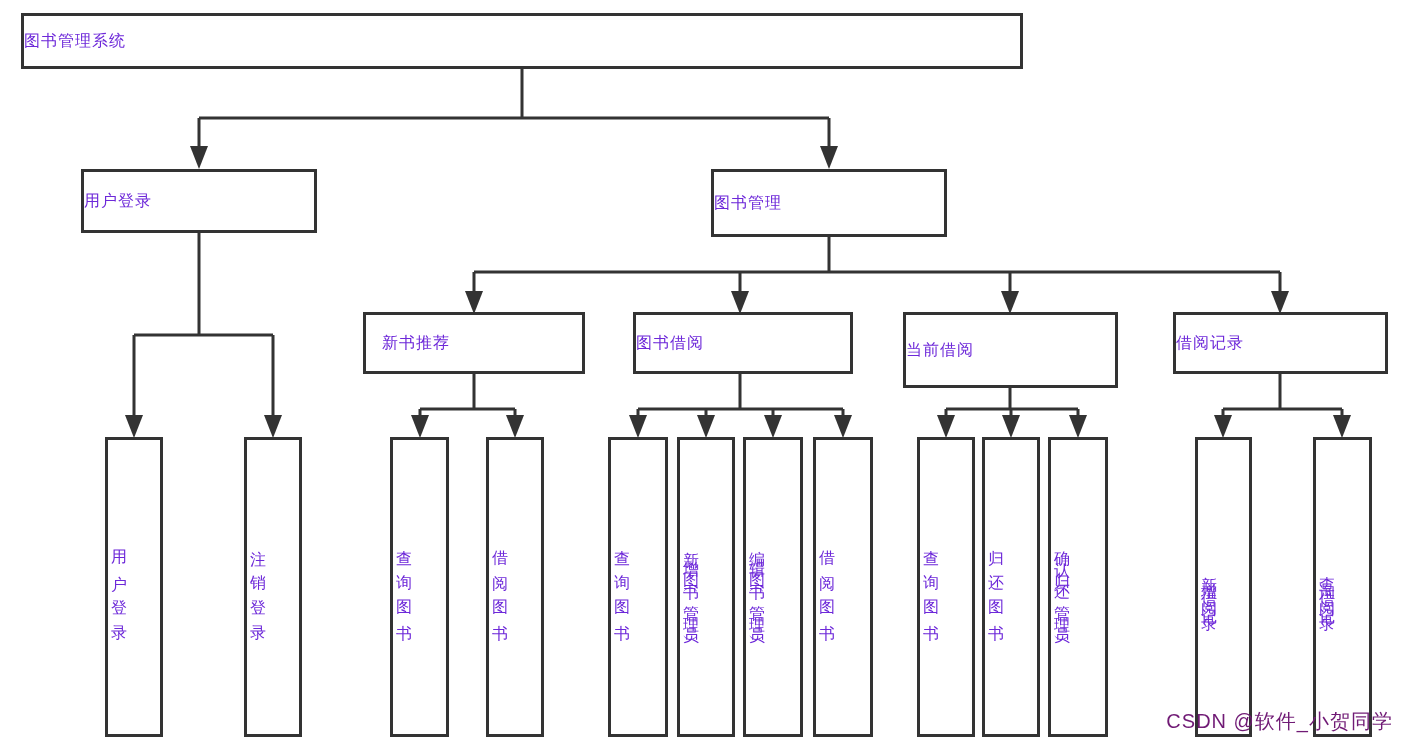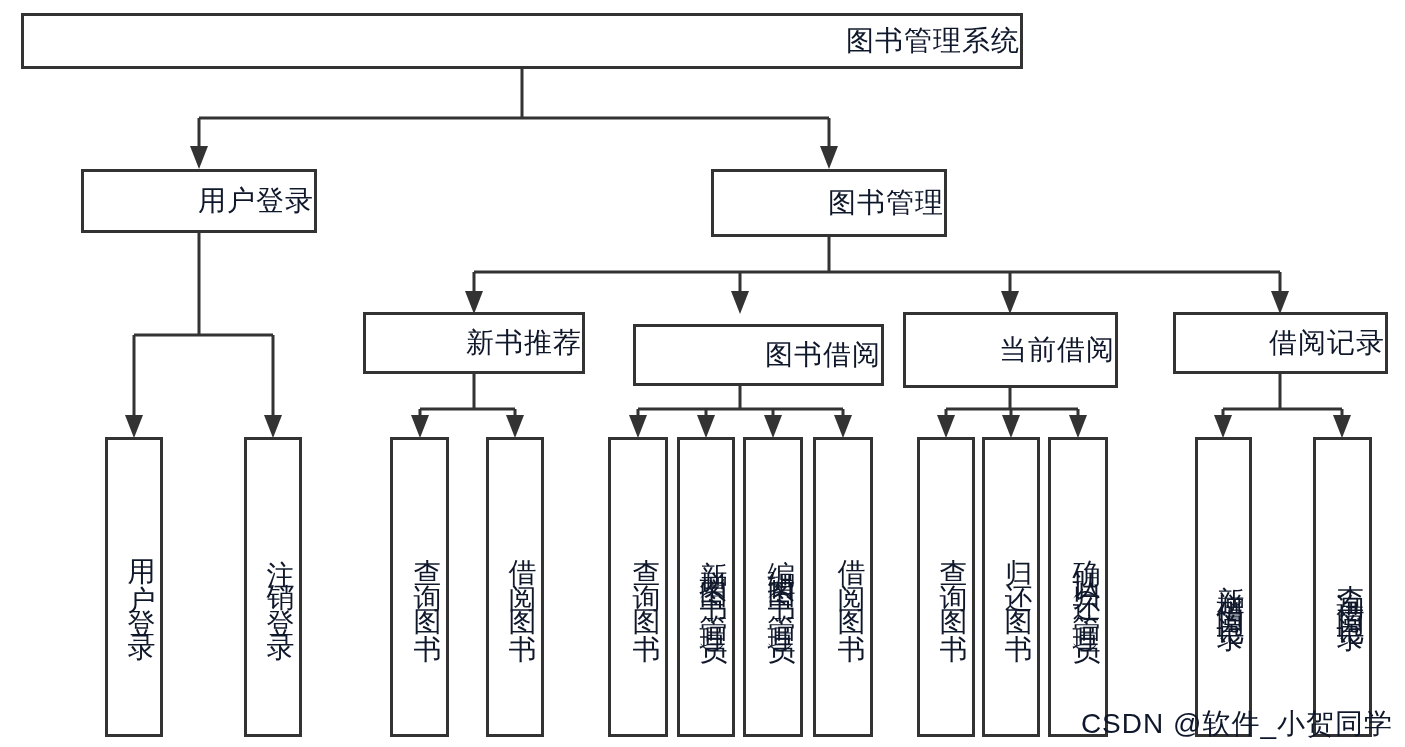--- a/index.html
+++ b/index.html
@@ -14,41 +14,41 @@
   svg.wires path { stroke: #333333; stroke-width: 3; fill: none; }
   svg.wires polygon { fill: #333333; stroke: none; }
 
   .node {
     position: absolute;
     box-sizing: border-box;
     border: 3px solid #333333;
     background: #ffffff;
     display: flex;
     align-items: center;
-    justify-content: flex-end;
-    color: #0f172a;
-    font-size: 28px;
+    justify-content: flex-start;
+    color: #6d28d9;
+    font-size: 16px;
     z-index: 1;
   }
   .node.h span { letter-spacing: 1px; white-space: nowrap; }
   .node.v span {
     writing-mode: vertical-rl;
     white-space: nowrap;
   }
   .sp4 { letter-spacing: 25px; }
   .sp6 { letter-spacing: 8px; }
   .sp8 { letter-spacing: 11px; }
 
   .watermark {
     position: absolute;
     right: 12px;
-    bottom: 4px;
+    bottom: 12px;
     z-index: 3;
-    color: #0f172a;
-    font-size: 28px;
+    color: #701a75;
+    font-size: 20px;
     letter-spacing: 1px;
     white-space: nowrap;
   }
 </style>
 </head>
 <body>
 
 <svg class="wires" width="1405" height="747" viewBox="0 0 1405 747">
   <g>
     <path d="M522 69 V118 M199 118 H829 M199 118 V147 M829 118 V147"></path>
@@ -99,21 +99,21 @@
 <div class="node h" style="left:81px; top:169px; width:236px; height:64px;">
   <span>用户登录</span>
 </div>
 <div class="node h" style="left:711px; top:169px; width:236px; height:68px;">
   <span>图书管理</span>
 </div>
 
 <div class="node h" style="left:363px; top:312px; width:222px; height:62px;padding-left:16px;">
   <span>新书推荐</span>
 </div>
-<div class="node h" style="left:633px; top:312px; width:251px; height:62px;margin-top:12px;">
+<div class="node h" style="left:633px; top:312px; width:220px; height:62px;">
   <span>图书借阅</span>
 </div>
 <div class="node h" style="left:903px; top:312px; width:215px; height:76px;">
   <span>当前借阅</span>
 </div>
 <div class="node h" style="left:1173px; top:312px; width:215px; height:62px;">
   <span>借阅记录</span>
 </div>
 
 <div class="node v" style="left:105px; top:437px; width:58px; height:300px;">

